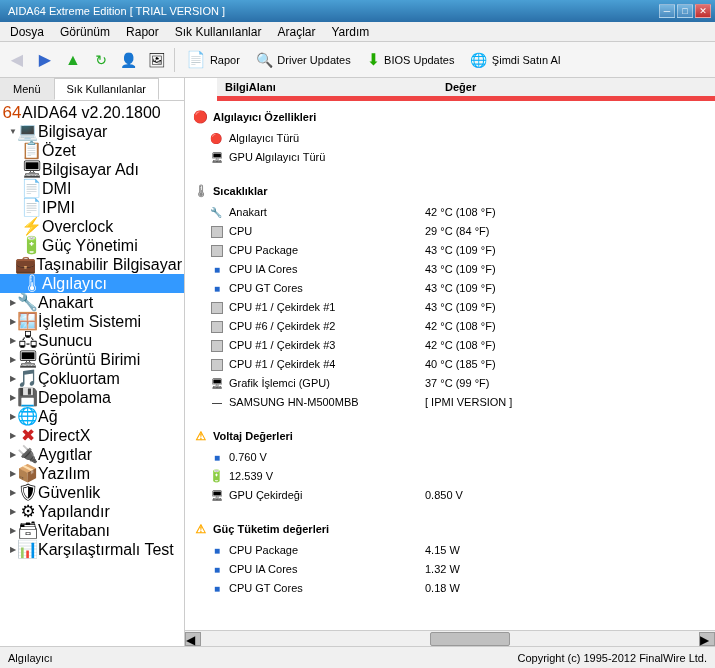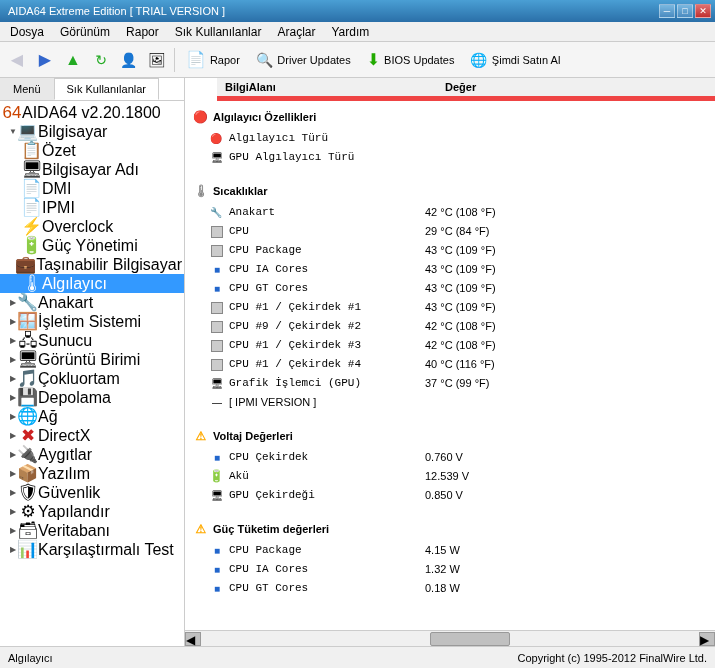--- a/index.html
+++ b/index.html
@@ -215,21 +215,20 @@
       margin-right: 4px;
       display: inline-flex; align-items: center; justify-content: center;
       font-size: 10px;
       flex-shrink: 0;
     }
     .data-label {
       width: 196px;
       color: #000;
       font-size: 11px;
       flex-shrink: 0;
-      font-family: Liberation Mono, monospace;
     }
     .data-value {
       flex: 1;
       color: #000;
       font-size: 11px;
     }
 
     
     .hscroll-bar {
       height: 16px;
@@ -527,61 +526,60 @@
         <span class="data-icon">
             <span style="display:inline-block;width:12px;height:12px;background:#ccc;border:1px solid #888;"></span>
           </span>
         <span class="data-label">CPU #1 / Çekirdek #1</span>
         <span class="data-value">43 °C  (109 °F)</span>
       </div>
       <div class="data-row">
         <span class="data-icon">
             <span style="display:inline-block;width:12px;height:12px;background:#ccc;border:1px solid #888;"></span>
           </span>
-        <span class="data-label">CPU #9 / Çekirdek #2</span>
+        <span class="data-label">CPU #6 / Çekirdek #2</span>
         <span class="data-value">42 °C  (108 °F)</span>
       </div>
       <div class="data-row">
         <span class="data-icon">
             <span style="display:inline-block;width:12px;height:12px;background:#ccc;border:1px solid #888;"></span>
           </span>
         <span class="data-label">CPU #1 / Çekirdek #3</span>
         <span class="data-value">42 °C  (108 °F)</span>
       </div>
       <div class="data-row">
         <span class="data-icon">
             <span style="display:inline-block;width:12px;height:12px;background:#ccc;border:1px solid #888;"></span>
           </span>
         <span class="data-label">CPU #1 / Çekirdek #4</span>
-        <span class="data-value">40 °C  (116 °F)</span>
+        <span class="data-value">40 °C  (185 °F)</span>
       </div>
       <div class="data-row">
         <span class="data-icon" style="font-size:10px;">🖥</span>
         <span class="data-label">Grafik İşlemci (GPU)</span>
         <span class="data-value">37 °C  (99 °F)</span>
       </div>
       <div class="data-row">
         <span class="data-icon" style="font-size:10px;">—</span>
+        <span class="data-label">SAMSUNG HN-M500MBB</span>
         <span class="data-value">[ IPMI VERSION ]</span>
       </div>
 
       <div style="height:8px;"></div>
 
       <div class="section-header">
         <span class="section-icon" style="color:#ffaa00;">⚠</span>
         <span>Voltaj Değerleri</span>
       </div>
       <div class="data-row">
         <span class="data-icon" style="color:#2266cc;font-size:10px;">■</span>
-        <span class="data-label">CPU Çekirdek</span>
         <span class="data-value">0.760 V</span>
       </div>
       <div class="data-row">
         <span class="data-icon" style="color:#44aa44;font-size:12px;">🔋</span>
-        <span class="data-label">Akü</span>
         <span class="data-value">12.539 V</span>
       </div>
       <div class="data-row">
         <span class="data-icon" style="font-size:10px;">🖥</span>
         <span class="data-label">GPU Çekirdeği</span>
         <span class="data-value">0.850 V</span>
       </div>
 
       <div style="height:8px;"></div>
 

